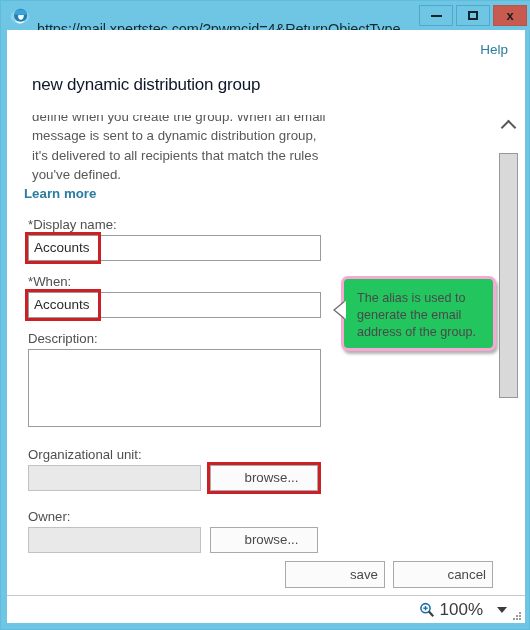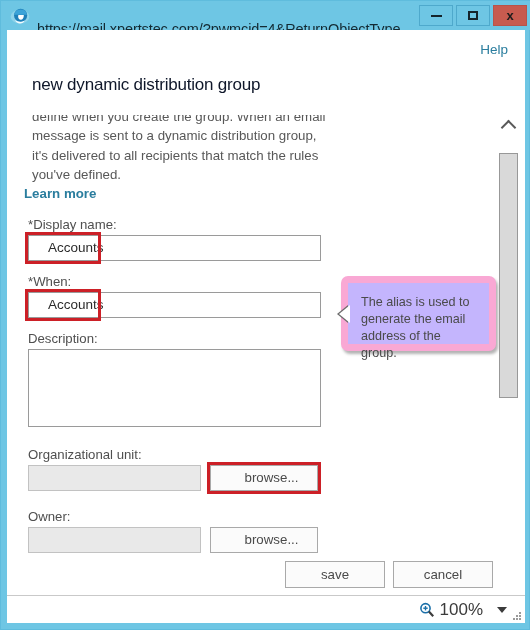--- a/index.html
+++ b/index.html
@@ -161,21 +161,21 @@
 
   .row {
     position: relative;
     margin-left: 21px;
   }
 
   input.txt {
     box-sizing: border-box;
     width: 293px;
     height: 26px;
-    padding: 0 19px;
+    padding: 0 5px;
     font-family: "Liberation Sans", sans-serif;
     font-size: 13.5px;
     color: #2b2b2b;
     border: 1px solid #9a9a9a;
     background: #ffffff;
     outline: none;
   }
   input.txt.disabled {
     background: #e9e9e9;
     border: 1px solid #c2c2c2;
@@ -218,22 +218,22 @@
     pointer-events: none;
   }
 
   
   #callout {
     position: absolute;
     left: 334px;
     top: 246px;
     width: 155px;
     height: 75px;
-    background: #c4b5fd;
-    border: 7px solid #f9a8d4;
+    background: #22c55e;
+    border: 3px solid #f9a8d4;
     border-radius: 7px;
     box-shadow: 2px 3px 3px rgba(0,0,0,0.30);
     box-sizing: border-box;
   }
   #callout .ct {
     padding: 11px 10px 0 13px;
     font-size: 12.6px;
     line-height: 17px;
     color: #4a4a4a;
   }
@@ -307,20 +307,21 @@
     top: 7px;
     box-sizing: border-box;
     width: 100px;
     height: 27px;
     font-family: "Liberation Sans", sans-serif;
     font-size: 13.3px;
     color: #4a4a4a;
     background: #fbfbfb;
     border: 1px solid #a9a9a9;
     cursor: pointer;
+    text-align: right;
   }
   #save-button { left: 278px; }
   #cancel-button { left: 386px; }
 
   
   #statusbar {
     position: absolute;
     left: 6px;
     bottom: 6px;
     width: 518px;

